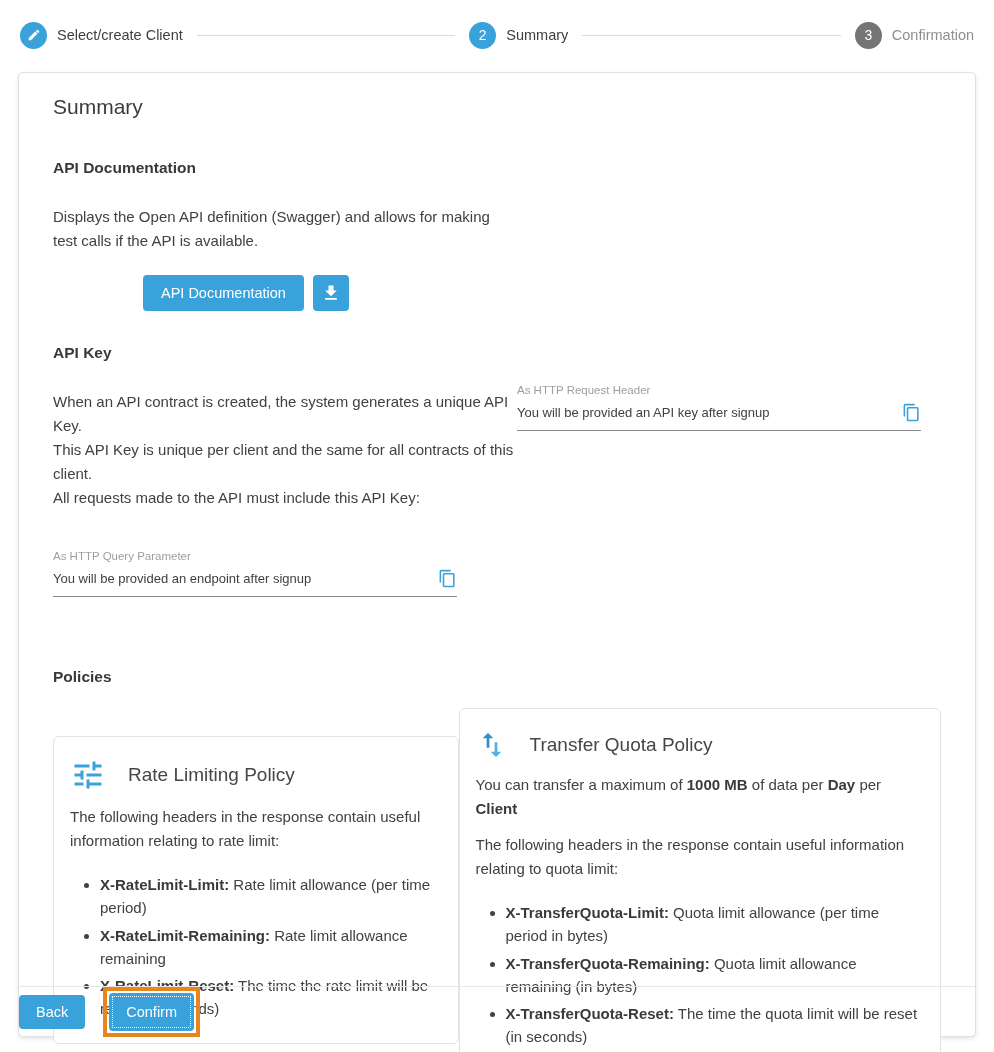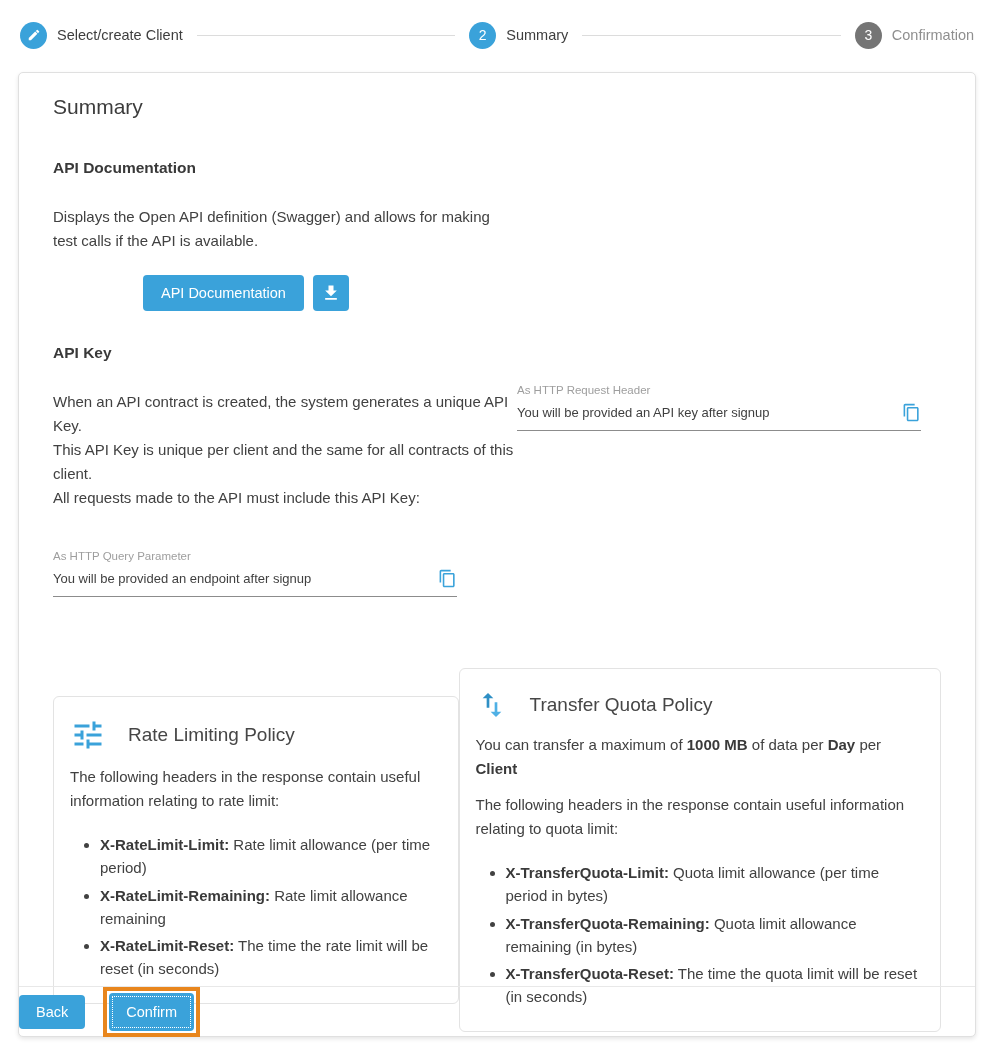--- a/index.html
+++ b/index.html
@@ -194,20 +194,21 @@
               <svg width="19" height="21" viewBox="0 0 24 24" fill="#3aa2da">
                   <path d="M16 1H4c-1.1 0-2 .9-2 2v14h2V3h12V1zm3 4H8c-1.1 0-2 .9-2 2v14c0 1.1.9 2 2 2h11c1.1 0 2-.9 2-2V7c0-1.1-.9-2-2-2zm0 16H8V7h11v14z"></path>
                 </svg>
             </span>
           </button>
         </div>
       </div>
     </div>
   </div>
 
+  <h3 class="section-h policies-h">Policies</h3>
 
   <div class="cards-row">
 
     <div class="policy-card rate">
       <div class="policy-title-row">
         <span>
           <svg width="36" height="36" viewBox="0 0 24 24" fill="#3aa2da">
               <path d="M3 17v2h6v-2H3zM3 5v2h10V5H3zm10 16v-2h8v-2h-8v-2h-2v6h2zM7 9v2H3v2h4v2h2V9H7zm14 4v-2H11v2h10zm-6-4h2V7h4V5h-4V3h-2v6z"></path>
             </svg>
         </span>

